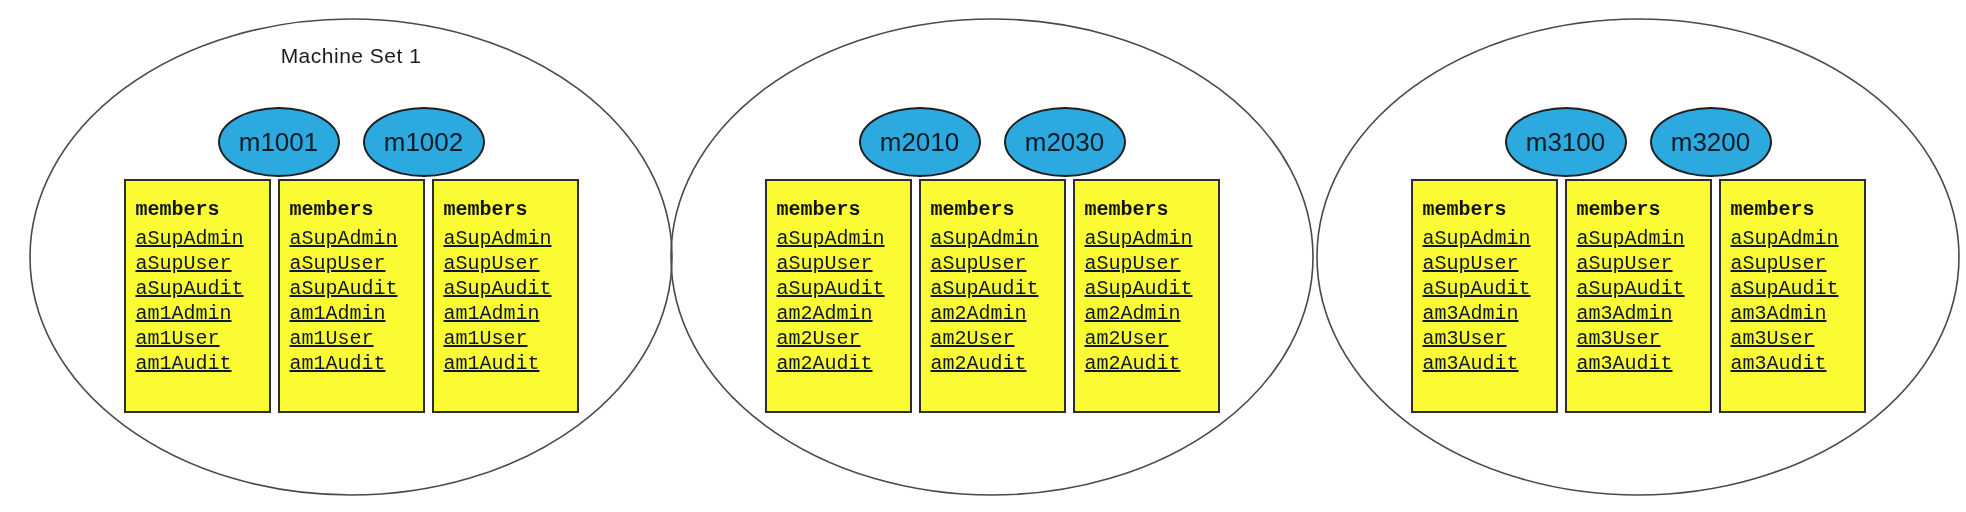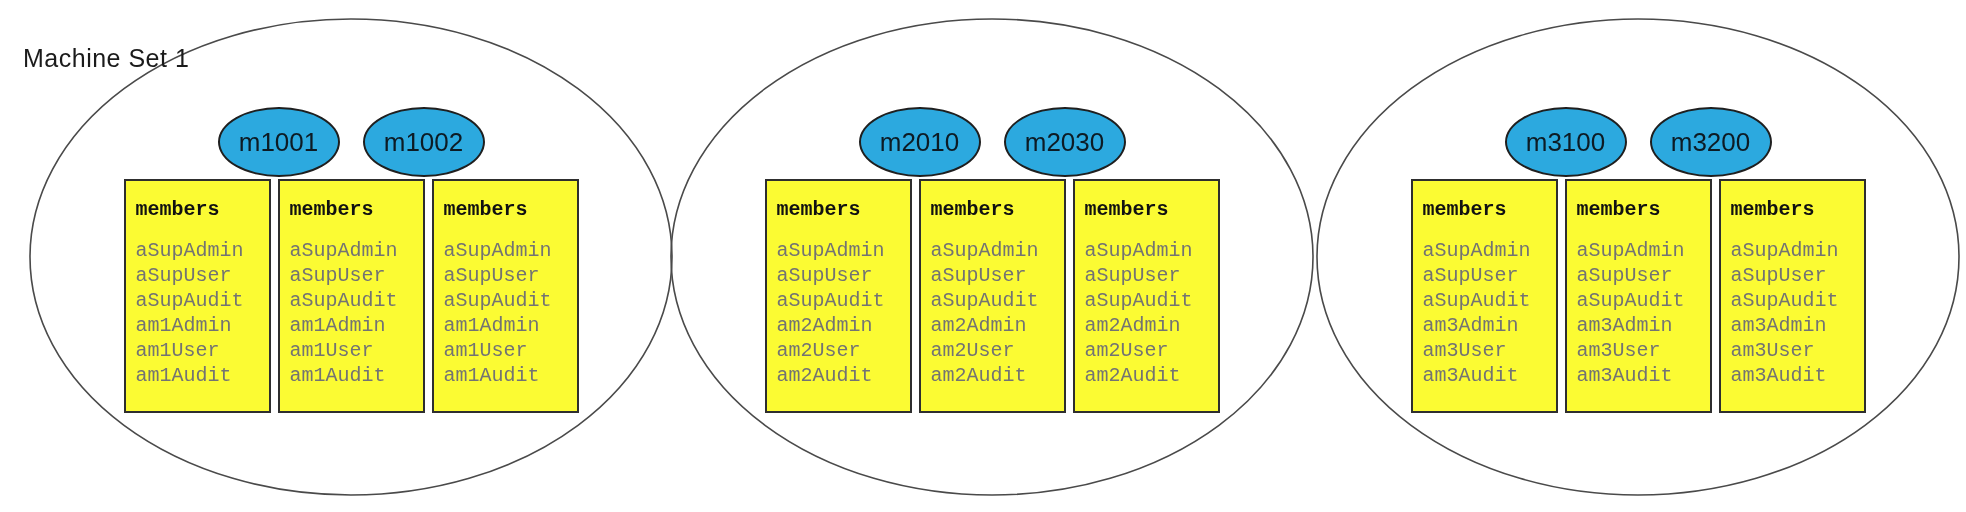--- a/index.html
+++ b/index.html
@@ -30,21 +30,22 @@
     left: 0;
     width: 656px;
     height: 512px;
   }
 
   .set-title {
     position: absolute;
     top: 44px;
     left: 0;
     width: 100%;
-    font-size: 25px;
+    text-align: center;
+    font-size: 21px;
     color: #1b1b1b;
     letter-spacing: 0.5px;
   }
 
   .ovals {
     position: absolute;
     top: 107px;
     left: 0;
     width: 100%;
     display: flex;
@@ -84,25 +85,26 @@
     box-sizing: border-box;
     padding: 16px 4px 0 10px;
     font-family: "Liberation Mono", monospace;
     font-size: 20px;
     line-height: 25px;
     overflow: hidden;
   }
   .mb-header {
     font-weight: bold;
     color: #111111;
-    margin-bottom: 16px;
+    margin-bottom: 4px;
   }
   .mb-item {
-    color: #737373;
+    color: #0f172a;
     white-space: nowrap;
+    text-decoration: underline;
   }
 </style>
 </head>
 <body>
 
 <div class="set set-1">
   <svg class="ellipse-svg" viewBox="0 0 656 512">
     <ellipse cx="328" cy="257" rx="321" ry="238" fill="none" stroke="#4a4a4a" stroke-width="1.6"></ellipse>
   </svg>
   <div class="set-title">Machine Set 1</div>

